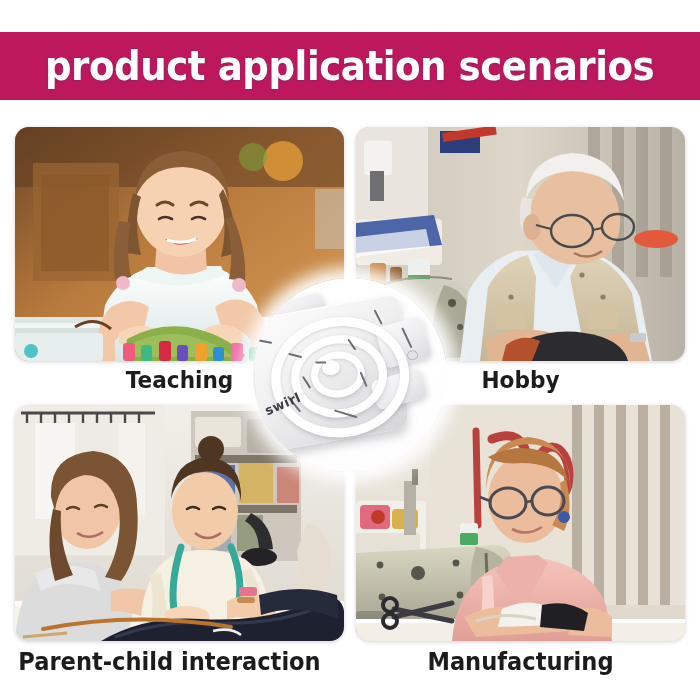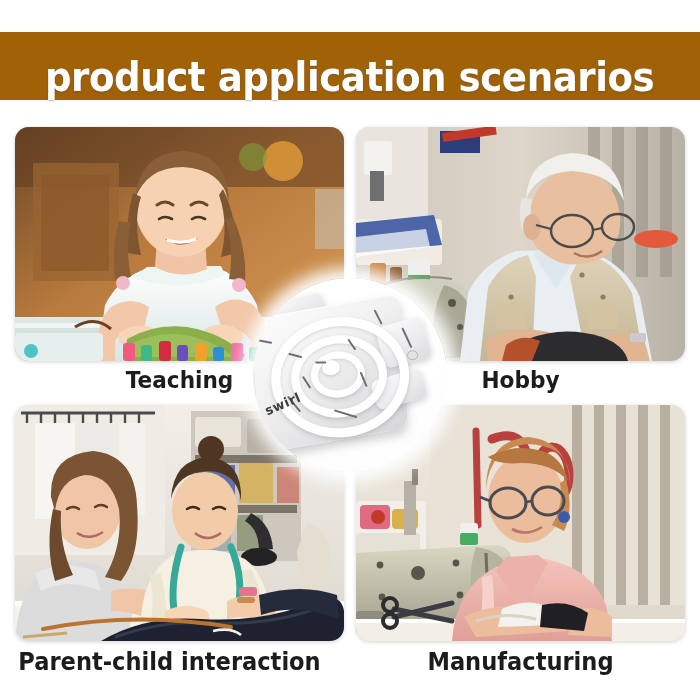--- a/index.html
+++ b/index.html
@@ -16,23 +16,23 @@
     background: #ffffff;
   }
 
   
   .header-banner {
     position: absolute;
     left: 0;
     top: 32px;
     width: 700px;
     height: 68px;
-    background: #a16207;
+    background: #be185d;
     display: flex;
-    align-items: flex-end;
+    align-items: center;
     justify-content: center;
   }
   .header-title {
     color: #ffffff;
     font-size: 40px;
     font-weight: bold;
     letter-spacing: -0.5px;
     font-family: "DejaVu Sans", sans-serif;
     transform: scaleX(0.93);
     white-space: nowrap;

